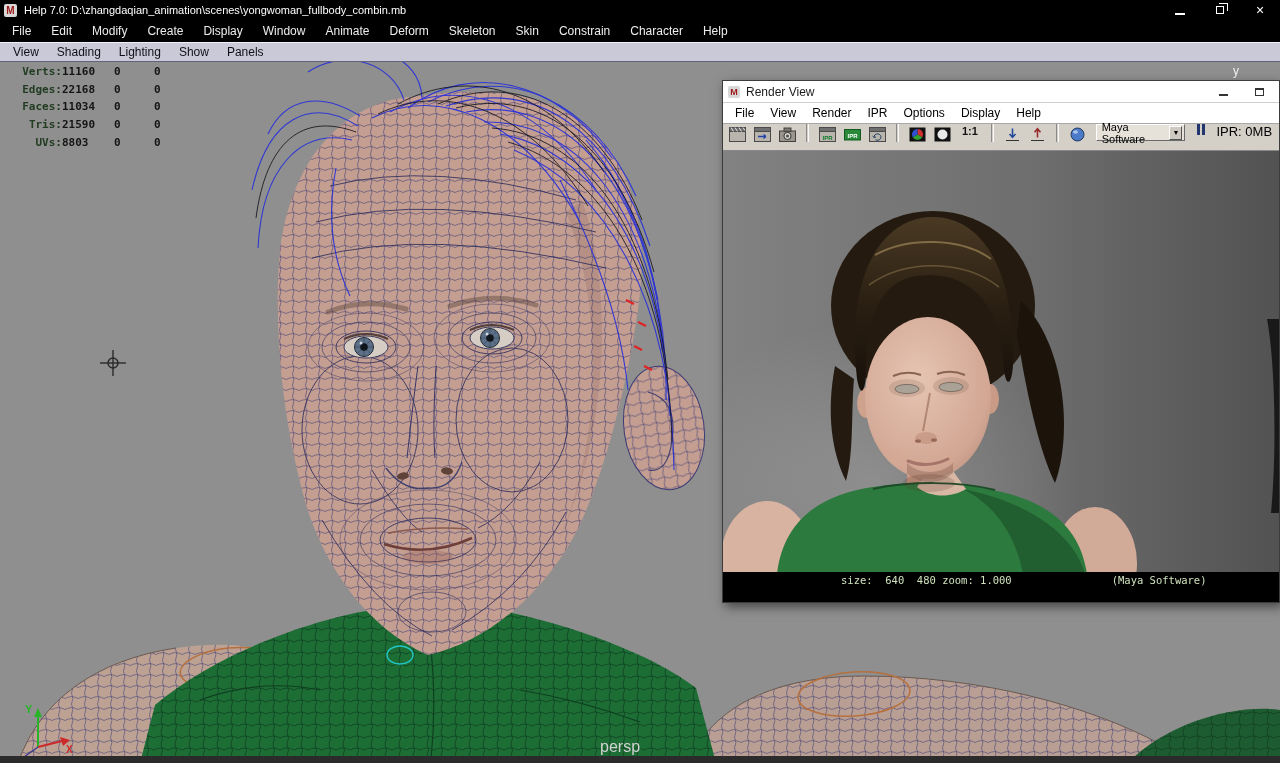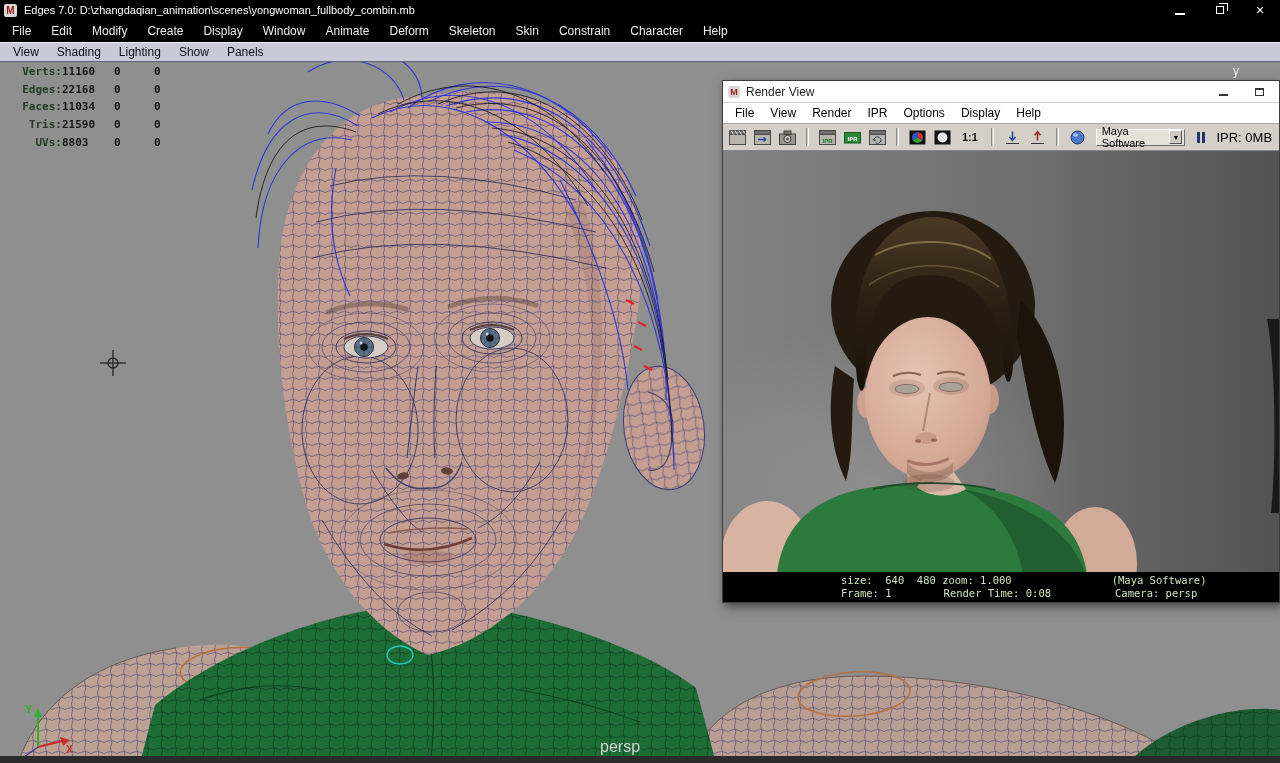--- a/index.html
+++ b/index.html
@@ -55,21 +55,21 @@
   .rv-controls { margin-left:auto; display:flex; height:100%; }
   .rvbtn { width:36px; height:100%; display:flex; align-items:center; justify-content:center; color:#333; }
   .rv-min { width:9px; height:2px; background:#333; margin-top:7px; }
   .rv-max { width:9px; height:8px; border:1px solid #333; border-top-width:2px; }
 
   .rv-menu { height:21px; background:#fff; display:flex; align-items:center; font-size:12px;
              color:#000; padding-left:4px; border-bottom:1px solid #a8a8a8; }
   .rv-menu .mi { padding:0 8px; }
 
   .rv-toolbar { height:27px; background:#d4d0c8; border-bottom:1px solid #888; display:flex;
-                align-items:center; gap:6px; padding:0 5px; }
+                align-items:flex-start; gap:6px; padding:0 5px; }
   .ticon { width:22px; height:20px; display:flex; align-items:center; justify-content:center; }
   .tsep { width:3px; height:18px; border-left:1px solid #8a8a8a; border-right:1px solid #fafafa; margin:0 3px; }
   .ratio-btn { font-size:11px; font-weight:bold; color:#111; padding:1px 4px; }
   .rv-dd { display:flex; align-items:center; height:17px; background:#e6e2da; border:1px solid;
            border-color:#fff #6a6a6a #6a6a6a #fff; padding:0 2px 0 5px; font-size:11px; color:#000; margin-left:3px;}
   .dd-arrow { width:15px; height:14px; margin-left:5px; background:#cdc9c1; border:1px solid;
            border-color:#fff #555 #555 #fff; font-size:7px; display:flex; align-items:center; justify-content:center; }
   .tb-spacer { flex:1; }
   .pause-btn { display:flex; gap:2px; margin-right:5px; }
   .pause-btn i { display:block; width:3px; height:11px; background:#23356e; }
@@ -82,21 +82,21 @@
   .rv-status .line { height:13px; display:flex; }
   .rv-status span { white-space:pre; }
   .s-size { margin-left:112px; } .s-renderer { margin-left:100px; }
   .s-frame { margin-left:112px; } .s-time { margin-left:52px; } .s-camera { margin-left:64px; }
 </style>
 </head>
 <body>
 
 <div class="titlebar">
   <div class="app-icon">M</div>
-  <span>Edges 7.0: D:\zhangdaqian_animation\scenes\yongwoman_fullbody_combin.mb</span>
+  <span>Help 7.0: D:\zhangdaqian_animation\scenes\yongwoman_fullbody_combin.mb</span>
   <div class="win-controls">
     <div class="wbtn">
         <div class="min-glyph"></div>
       </div>
     <div class="wbtn">
         <div class="restore-glyph"></div>
       </div>
     <div class="wbtn">
         <span class="close-glyph">×</span>
       </div>
@@ -514,19 +514,14 @@
         <ellipse cx="206" cy="332" rx="26" ry="9" fill="rgba(90,55,45,0.2)"></ellipse>
       </g>
     </svg>
   </div>
 
   <div class="rv-status">
     <div class="line">
       <span class="s-size">size:  640  480 zoom: 1.000</span>
       <span class="s-renderer">(Maya Software)</span>
     </div>
-    <div class="line">
-      <span class="s-frame">Frame: 1</span>
-      <span class="s-time">Render Time: 0:08</span>
-      <span class="s-camera">Camera: persp</span>
-    </div>
   </div>
 </div>
 
 </body></html>

